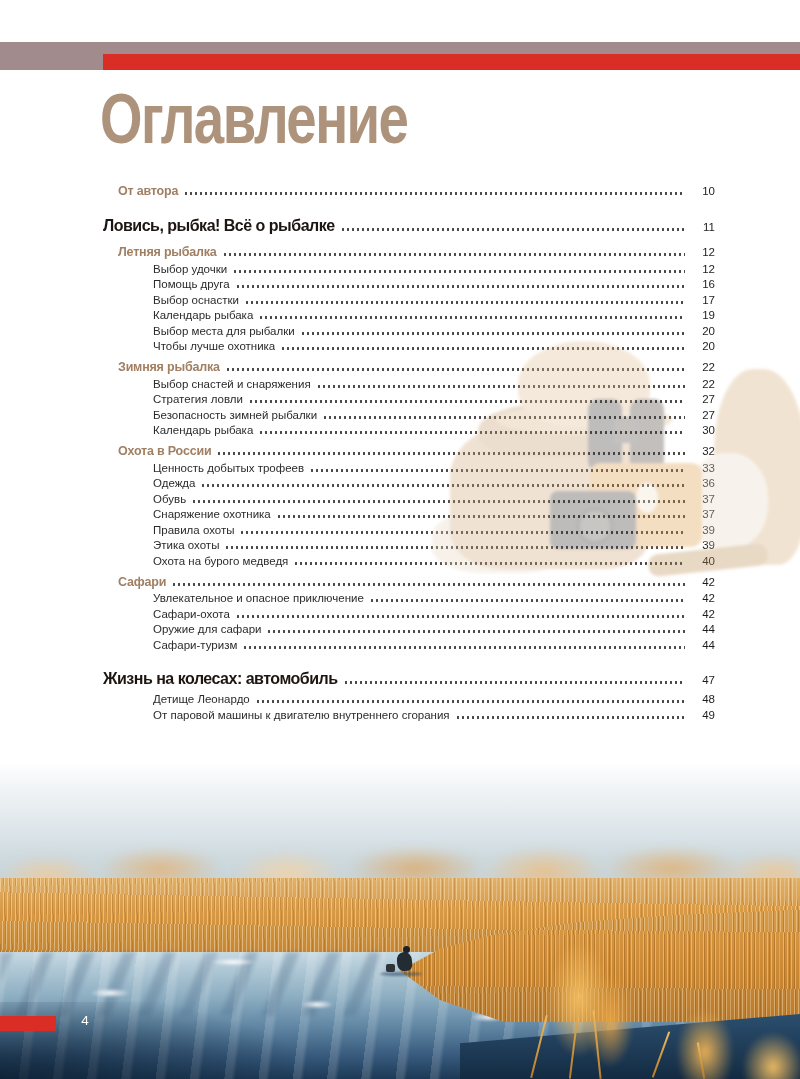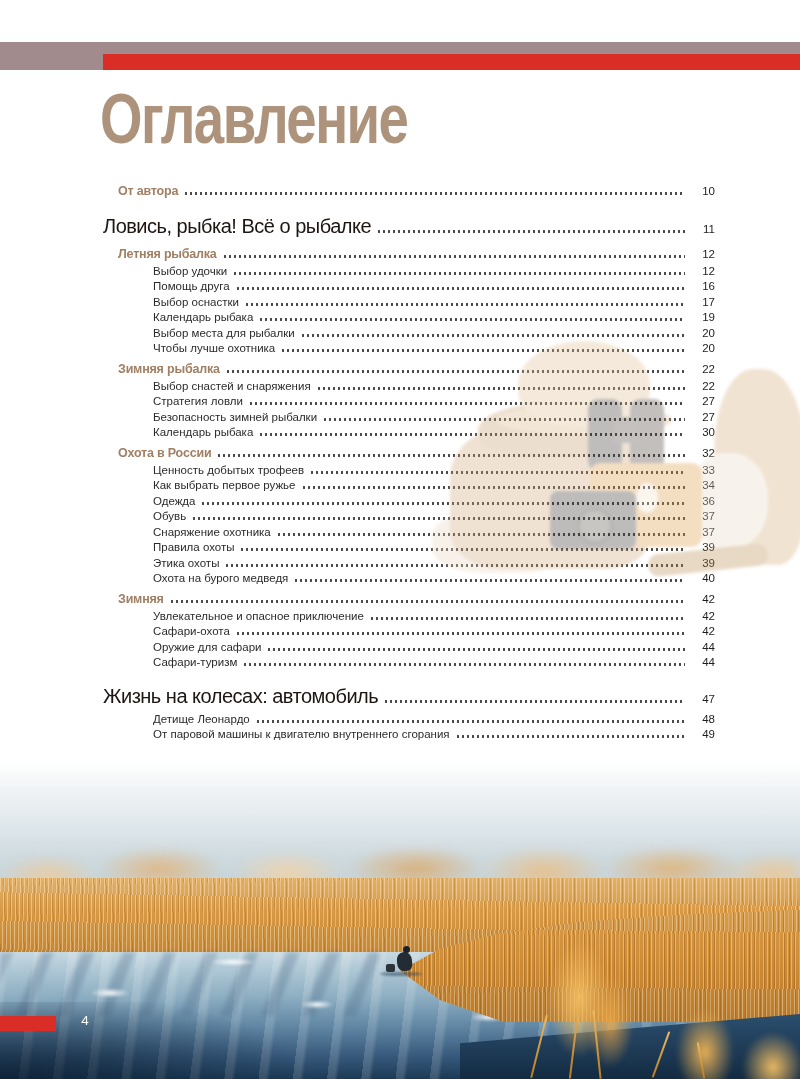--- a/index.html
+++ b/index.html
@@ -31,21 +31,21 @@
   .toc{position:absolute;left:103px;top:185px;width:612px;}
   .row{display:flex;align-items:baseline;}
   .row .label{white-space:nowrap;}
   .row .dots{
     flex:1;height:3px;margin:0 4px 0 6px;
     background-image:radial-gradient(circle at 2px 1.5px,var(--dot-gray) 1.1px,rgba(0,0,0,0) 1.5px);
     background-size:5px 3px;background-repeat:repeat-x;background-position:left bottom;
   }
   .row .pagenum{width:26px;text-align:right;font-size:11.5px;color:#1e1e1e;font-weight:normal;}
   .row.chapter{margin-top:18px;line-height:20px;}
-  .row.chapter .label{font-size:20px;font-weight:normal;color:var(--chapter-dark);letter-spacing:-.5px;}
+  .row.chapter .label{font-size:16px;font-weight:bold;color:var(--chapter-dark);letter-spacing:-.5px;}
   .row.section{margin-top:9px;line-height:13px;padding-left:15px;justify-content:space-between;}
   .row.section .label{font-size:12.5px;font-weight:bold;color:var(--section-tan);letter-spacing:-.2px;}
   .row.item{margin-top:3.5px;line-height:12px;padding-left:50px;}
   .row.item .label{font-size:11.5px;color:var(--text-dark);}
   .row:first-child{margin-top:0;}
 
   
   .watermark{position:absolute;left:438px;top:333px;width:362px;height:240px;opacity:.32;filter:blur(1.5px);pointer-events:none;}
   .wm{position:absolute;}
   .wm-sack-left{left:-6px;top:178px;width:130px;height:62px;background:#e7d6bf;border-radius:40% 50% 30% 40%;}
@@ -197,25 +197,20 @@
         <span class="label">Охота в России</span>
         <span class="dots"></span>
         <span class="pagenum">32</span>
       </div>
       <div class="row item">
         <span class="label">Ценность добытых трофеев</span>
         <span class="dots"></span>
         <span class="pagenum">33</span>
       </div>
       <div class="row item">
-        <span class="label">Как выбрать первое ружье</span>
-        <span class="dots"></span>
-        <span class="pagenum">34</span>
-      </div>
-      <div class="row item">
         <span class="label">Одежда</span>
         <span class="dots"></span>
         <span class="pagenum">36</span>
       </div>
       <div class="row item">
         <span class="label">Обувь</span>
         <span class="dots"></span>
         <span class="pagenum">37</span>
       </div>
       <div class="row item">
@@ -232,21 +227,21 @@
         <span class="label">Этика охоты</span>
         <span class="dots"></span>
         <span class="pagenum">39</span>
       </div>
       <div class="row item">
         <span class="label">Охота на бурого медведя</span>
         <span class="dots"></span>
         <span class="pagenum">40</span>
       </div>
       <div class="row section">
-        <span class="label">Зимняя</span>
+        <span class="label">Сафари</span>
         <span class="dots"></span>
         <span class="pagenum">42</span>
       </div>
       <div class="row item">
         <span class="label">Увлекательное и опасное приключение</span>
         <span class="dots"></span>
         <span class="pagenum">42</span>
       </div>
       <div class="row item">
         <span class="label">Сафари-охота</span>

